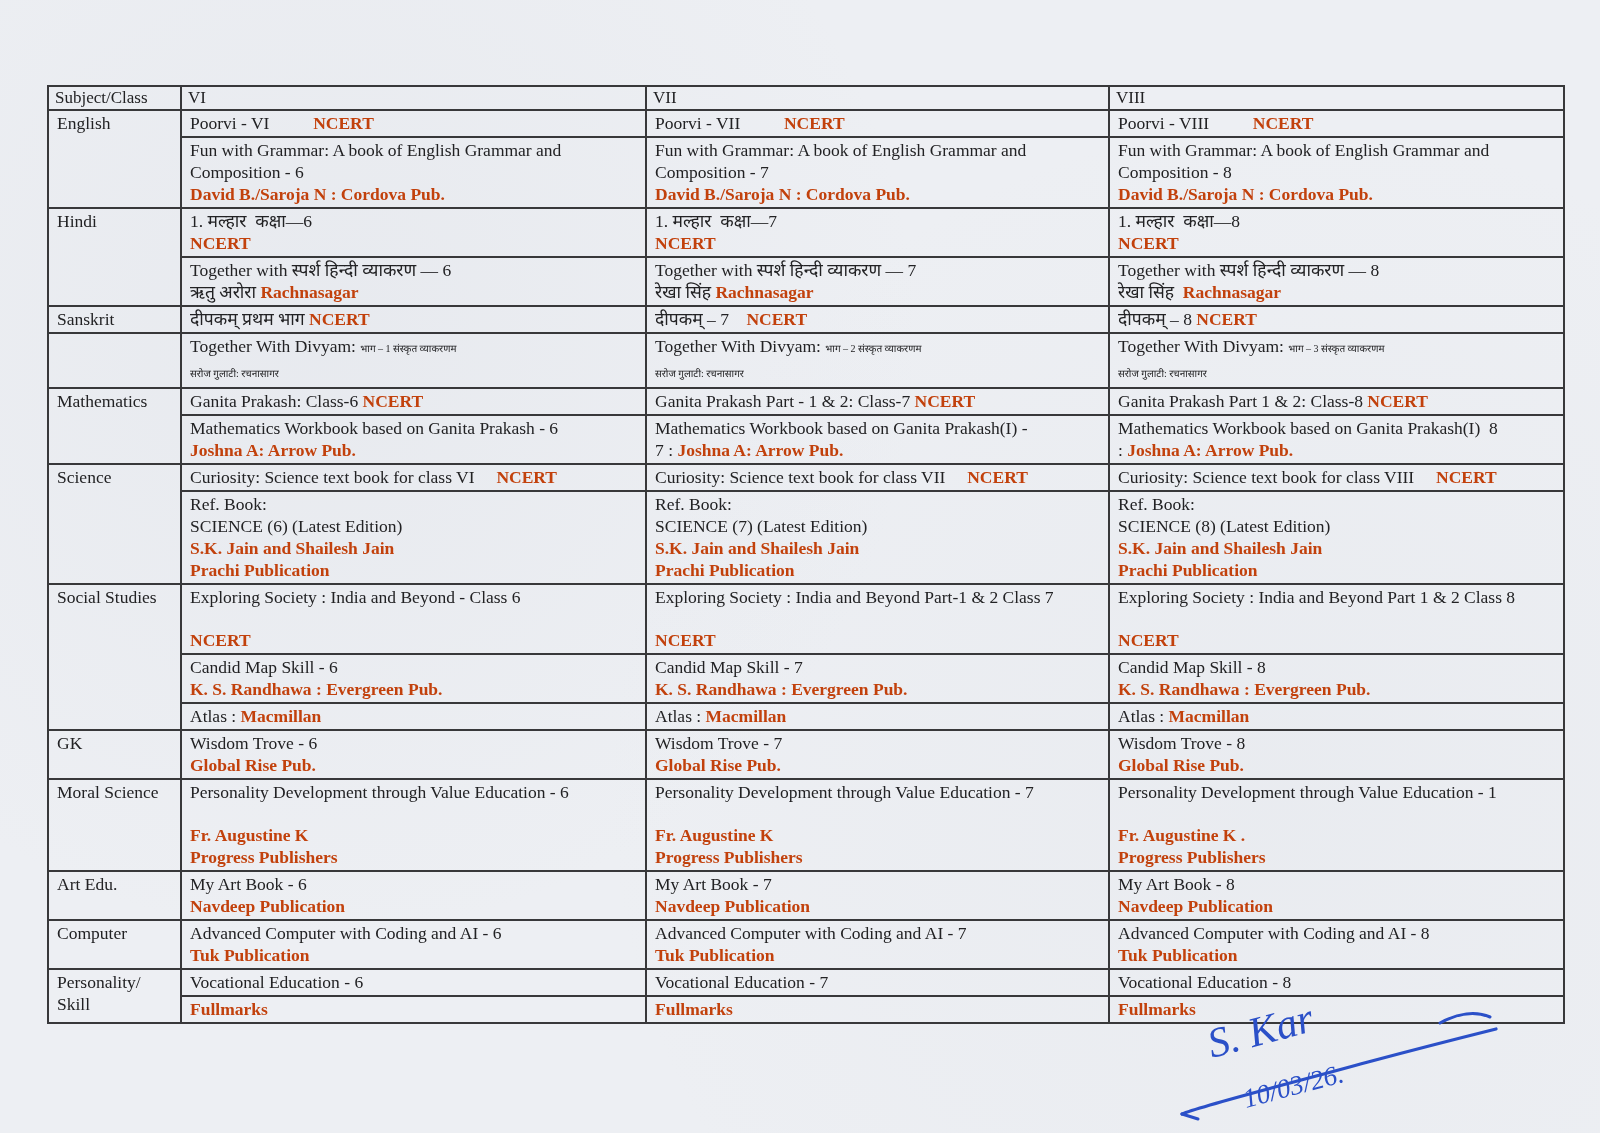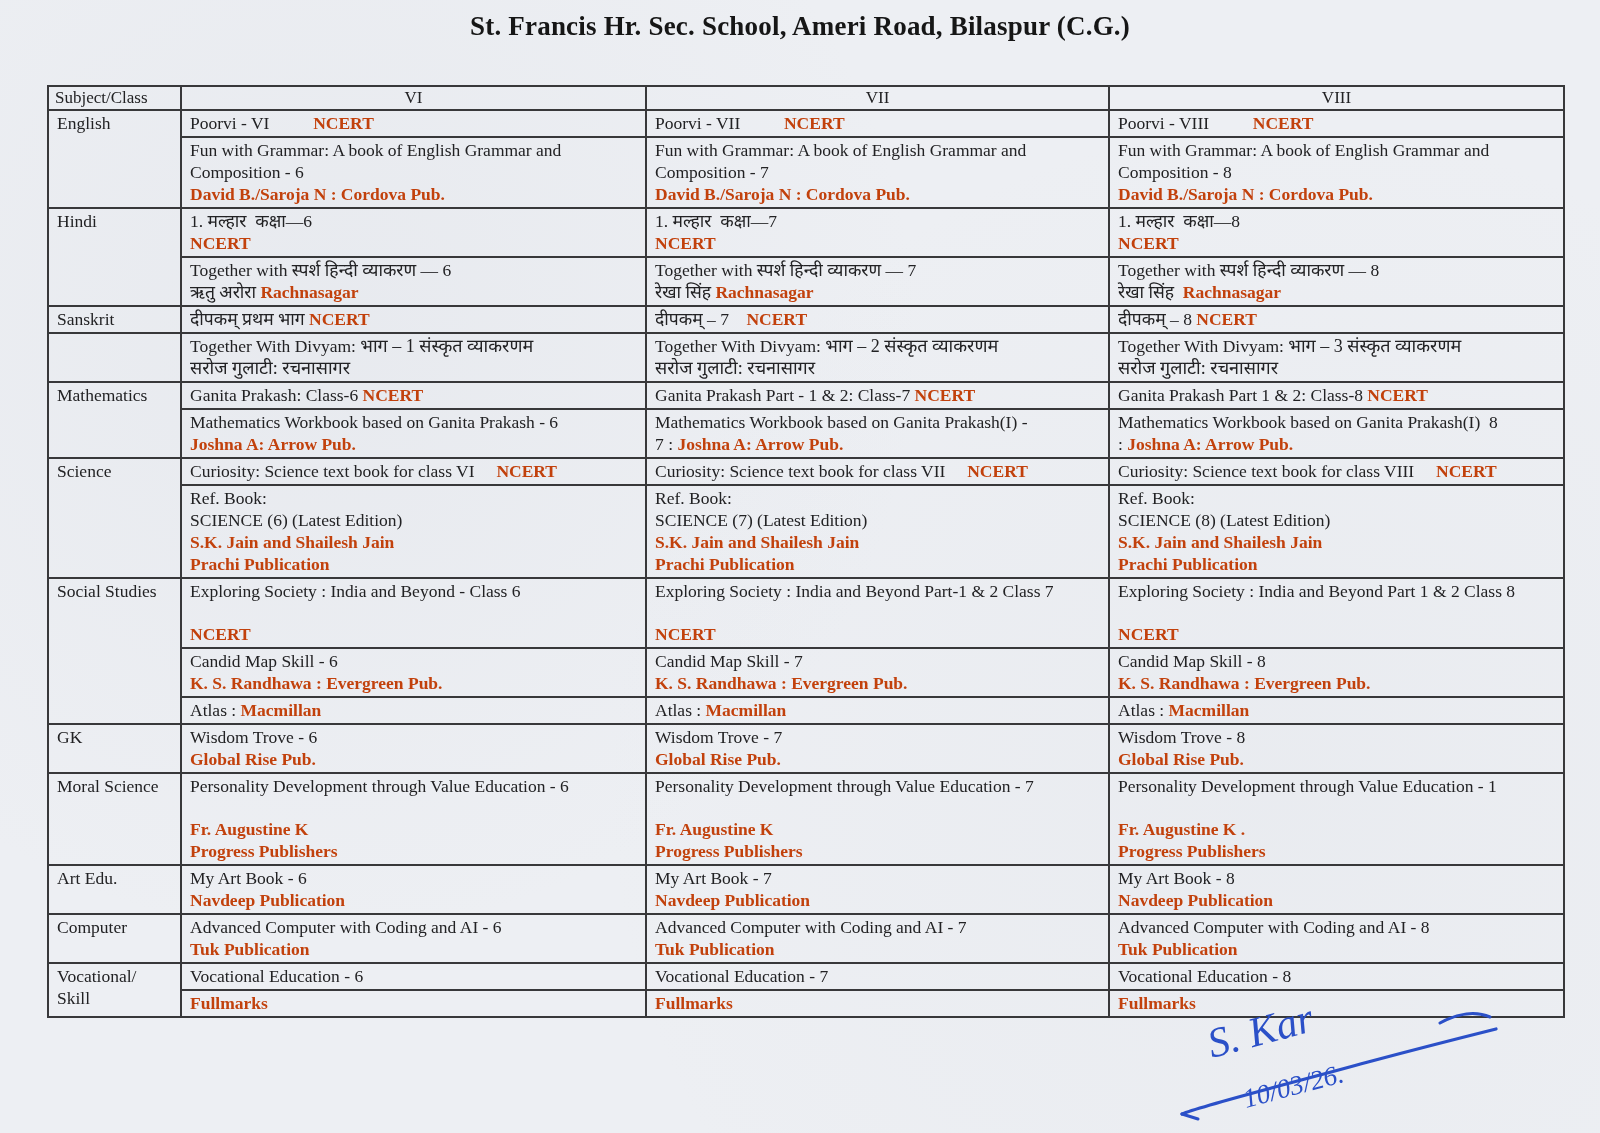--- a/index.html
+++ b/index.html
@@ -26,44 +26,43 @@
     background:transparent;
   }
   table.booklist td{
     border:2px solid #38383a;
     vertical-align:top;
     padding:1px 8px 2px 8px;
     font-size:17.5px;line-height:22px;
     color:#222224;
   }
   table.booklist thead td{
-    text-align:center;font-size:17px;padding:0 6px;line-height:21px;height:22px;
+    text-align:left;font-size:17px;padding:0 6px;line-height:21px;height:22px;
   }
   table.booklist thead td.first{text-align:left;}
   td.subject-cell{
     vertical-align:middle;
     font-size:18px;
     white-space:pre-line;
     padding:1px 6px;
   }
   .line{white-space:pre-wrap;min-height:22px;}
   .line.blank{min-height:21px;}
   .bold{font-weight:bold;color:#c2410c;}
-  .small{font-size:18px;}
+  .small{font-size:10px;}
   .sig-wrap{position:absolute;left:1148px;top:992px;width:400px;height:140px;}
   .sig-wrap svg text{fill:var(--ink,#2b50c8);}
   .sig-wrap svg path{stroke:var(--ink,#2b50c8);}
 </style>
 </head>
 <body>
 
 <div class="paper-noise"></div>
 
 <div class="titles">
-  <div class="title-line">St. Francis Hr. Sec. School, Ameri Road, Bilaspur (C.G.)</div>
 </div>
 
 <table class="booklist">
   <colgroup>
     <col style="width:133px">
     <col style="width:465px">
     <col style="width:463px">
     <col style="width:455px">
   </colgroup>
   <thead>
@@ -321,21 +320,21 @@
         <td class="book-cell">
           <div class="line"><span>Advanced Computer with Coding and AI - 7</span></div>
           <div class="line"><span class="bold">Tuk Publication</span></div>
         </td>
         <td class="book-cell">
           <div class="line"><span>Advanced Computer with Coding and AI - 8</span></div>
           <div class="line"><span class="bold">Tuk Publication</span></div>
         </td>
       </tr>
       <tr>
-        <td class="subject-cell" rowspan="2">Vocational/
+        <td class="subject-cell" rowspan="2">Personality/
 Skill</td>
         <td class="book-cell">
           <div class="line"><span>Vocational Education - 6</span></div>
         </td>
         <td class="book-cell">
           <div class="line"><span>Vocational Education - 7</span></div>
         </td>
         <td class="book-cell">
           <div class="line"><span>Vocational Education - 8</span></div>
         </td>

